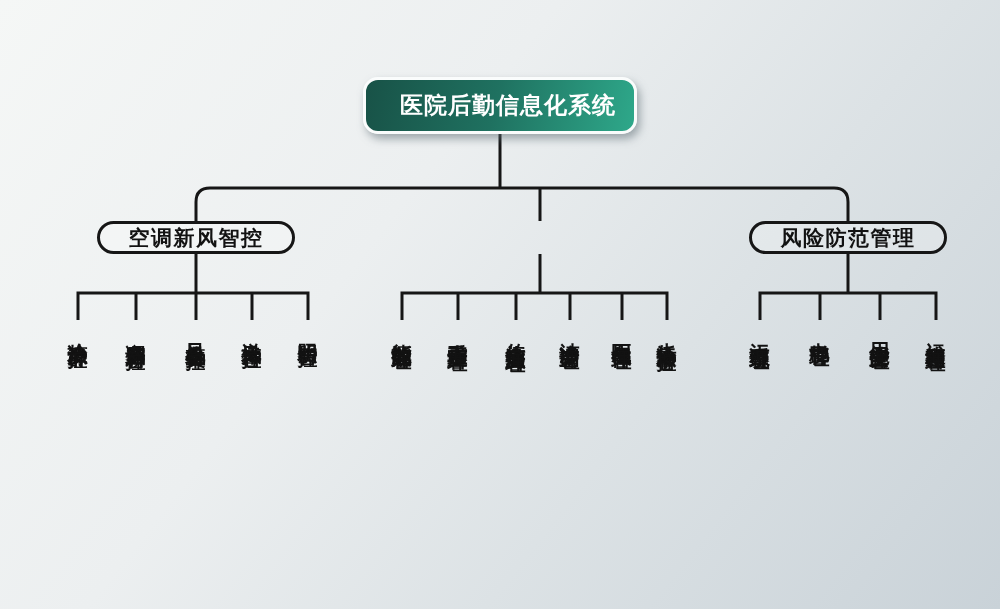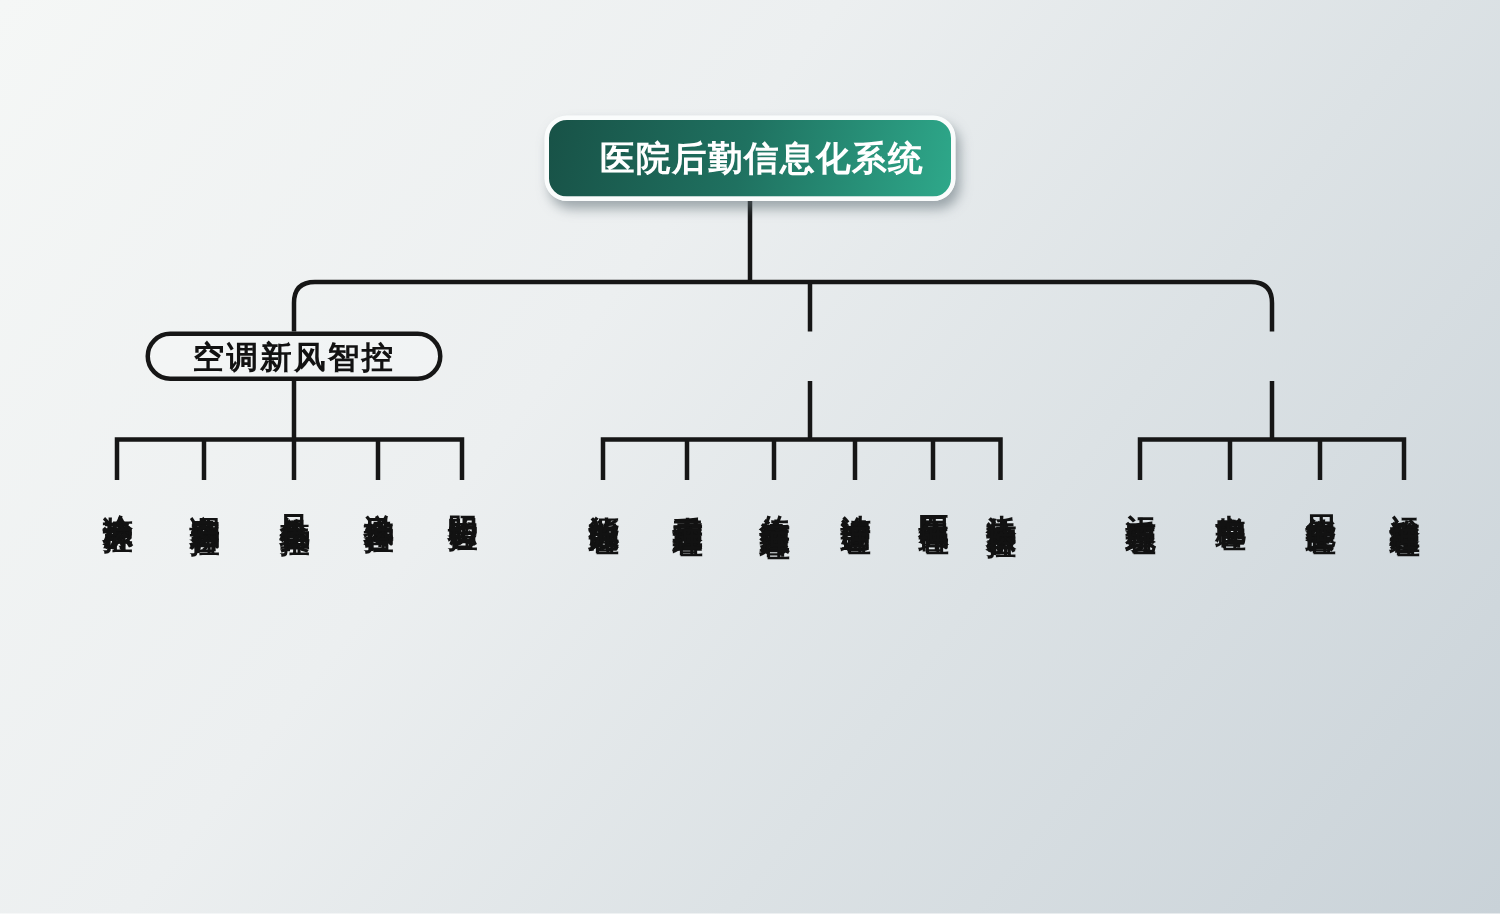--- a/index.html
+++ b/index.html
@@ -93,20 +93,21 @@
       <path d="M848 254 V293"></path>
       <path d="M760 320 V293 H936 V320"></path>
       <path d="M820 293 V320"></path>
       <path d="M880 293 V320"></path>
     </g>
   </svg>
 
   <div class="root-box">医院后勤信息化系统</div>
 
   <div class="branch-box" style="left:97px">空调新风智控</div>
+  <div class="branch-box" style="left:749px">风险防范管理</div>
 
   <div class="leaf" style="left:78px">冷热源群控</div>
   <div class="leaf" style="left:136px">空调新风智控</div>
   <div class="leaf" style="left:196px">风机盘管集控</div>
   <div class="leaf" style="left:252px">送排风智控</div>
   <div class="leaf" style="left:308px">照明智控</div>
 
   <div class="leaf" style="left:402px">能源能效管理</div>
   <div class="leaf" style="left:458px">手术室正压管理</div>
   <div class="leaf" style="left:516px">传染病房负压管理</div>

